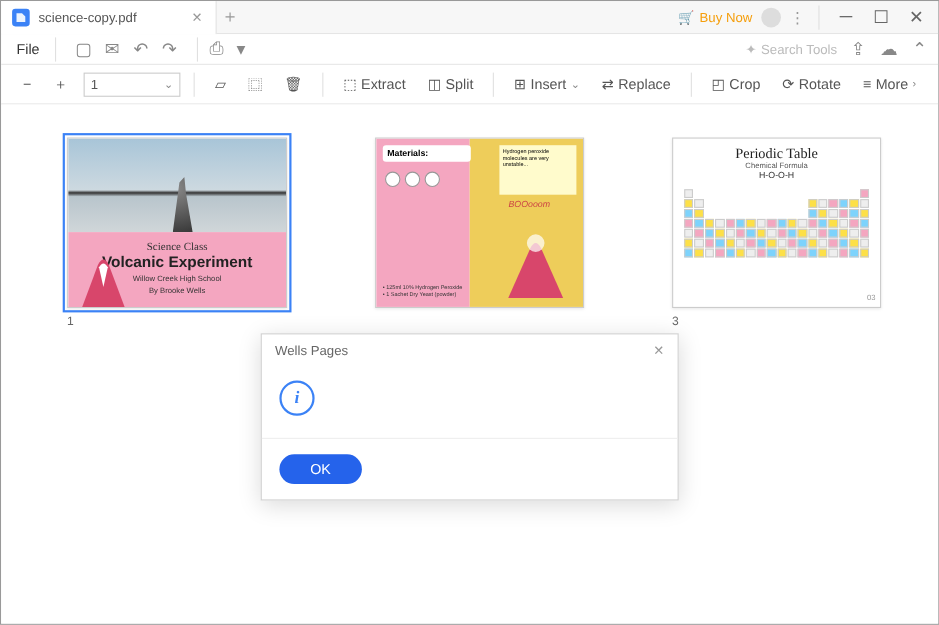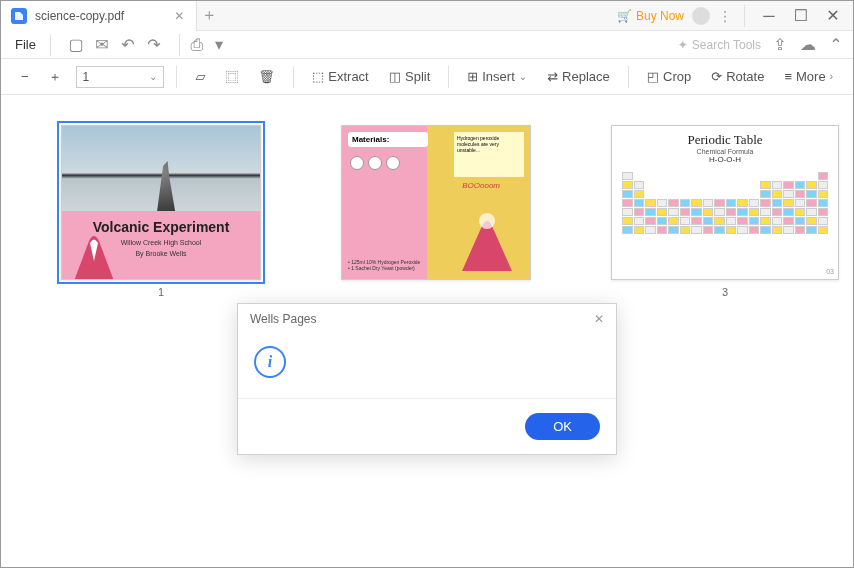--- a/index.html
+++ b/index.html
@@ -28,21 +28,21 @@
 .search-tools { font-size: 12px; color: #bbb; display: flex; align-items: center; gap: 4px; }
 
 .toolbar { height: 36px; background: #fff; display: flex; align-items: center; padding: 0 14px; gap: 8px; border-bottom: 1px solid #e5e5e5; font-size: 13px; color: #555; }
 .tb-btn { display: flex; align-items: center; gap: 4px; padding: 4px 6px; cursor: pointer; }
 .tb-sep { width: 1px; height: 22px; background: #e0e0e0; margin: 0 4px; }
 .page-input { width: 90px; height: 22px; border: 1px solid #ccc; padding: 0 6px; font-size: 12px; display: flex; align-items: center; justify-content: space-between; }
 .chev { font-size: 10px; color: #888; }
 .more-chev { margin-left: auto; display: flex; align-items: center; gap: 4px; }
 
 .canvas { background: #fff; height: calc(100% - 94px); padding: 30px 60px; display: flex; gap: 80px; align-items: flex-start; position: relative; }
-.thumb-wrap { display: flex; flex-direction: column; align-items: center; gap: 6px; border-radius: 28px; }
+.thumb-wrap { display: flex; flex-direction: column; gap: 6px; border-radius: 28px; }
 .thumb { width: 200px; height: 155px; background: #fff; border: 1px solid #ccc; box-shadow: 0 1px 3px rgba(0,0,0,0.1); position: relative; overflow: hidden; }
 .thumb.selected { outline: 2px solid #3b82f6; outline-offset: 2px; }
 .page-num { font-size: 11px; color: #666; }
 
 
 .t1-photo { height: 85px; background: linear-gradient(to bottom, #a8c5d8 0%, #cdd9e0 55%, #333 58%, #b8c5cc 62%, #d0d6d9 100%); position: relative; }
 .t1-photo::after { content:""; position:absolute; left:45%; bottom:0; width: 30px; height: 50px; background: radial-gradient(circle at 30% 20%, #888, #333); clip-path: polygon(20% 100%, 40% 10%, 55% 0%, 60% 30%, 80% 100%); }
 .t1-pink { height: 70px; background: #f4a6c0; padding: 8px 6px 4px; text-align: center; position: relative; }
 .t1-pink .sc { font-size: 10px; font-family: cursive; color: #333; }
 .t1-pink .ve { font-size: 14px; font-weight: 700; color: #222; }
@@ -72,21 +72,21 @@
 .t3-cell.yl { background:#fde047; }
 .t3-pg { position:absolute; right:4px; bottom:4px; font-size:7px; color:#999; }
 
 
 .dialog { position: absolute; left: 236px; top: 208px; width: 380px; background: #fff; border: 1px solid #d0d0d0; box-shadow: 0 4px 20px rgba(0,0,0,0.15); }
 .dlg-title { padding: 8px 12px; font-size: 12px; color: #666; display: flex; justify-content: space-between; align-items: center; }
 .dlg-close { cursor: pointer; color: #999; }
 .dlg-body { display: flex; gap: 16px; padding: 10px 16px 20px; align-items: flex-start; }
 .dlg-icon { width: 32px; height: 32px; border: 2px solid #3b82f6; border-radius: 50%; display: flex; align-items: center; justify-content: center; color: #3b82f6; font-family: Georgia, serif; font-style: italic; font-weight: bold; font-size: 16px; flex-shrink: 0; margin-top: 2px; }
 .dlg-text { font-size: 12px; color: #555; line-height: 1.5; }
-.dlg-footer { border-top: 1px solid #eee; padding: 14px 16px; display: flex; justify-content: flex-end; }
+.dlg-footer { border-top: 1px solid #eee; padding: 14px 16px; display: flex; justify-content: flex-start; }
 .dlg-ok { background: #2563eb; color: #fff; border: none; border-radius: 16px; padding: 6px 28px; font-size: 13px; cursor: pointer; }
 </style>
 </head>
 <body>
 
 <div class="titlebar">
   <div class="tab">
     <span class="app-icon">
         <svg viewBox="0 0 10 10">
           <path d="M1 1h5l3 3v5H1z" fill="#fff" opacity="0.9"></path>
@@ -183,20 +183,21 @@
 
 <div class="canvas">
   <div class="thumb-wrap">
     <div class="thumb selected">
       <div class="t1-photo"></div>
       <div class="t1-pink">
         <svg class="t1-volcano" viewBox="0 0 60 50">
             <path d="M10 50 L25 10 Q30 0 35 10 L50 50 Z" fill="#d8466b"></path>
             <path d="M26 12 Q30 5 34 12 L30 30 Z" fill="#fff"></path>
           </svg>
+        <div class="sc">Science Class</div>
         <div class="ve">Volcanic Experiment</div>
         <div class="sub">Willow Creek High School</div>
         <div class="sub">By Brooke Wells</div>
       </div>
     </div>
     <div class="page-num">1</div>
   </div>
 
   <div class="thumb-wrap">
     <div class="thumb" style="width:190px">
@@ -213,21 +214,21 @@
       <svg class="t2-volc" viewBox="0 0 70 60">
           <path d="M10 60 L30 15 Q35 5 40 15 L60 60 Z" fill="#d8466b"></path>
           <circle cx="35" cy="10" r="8" fill="#fff" opacity="0.7"></circle>
         </svg>
       <div class="t2-text" style="white-space:pre-line">• 125ml 10% Hydrogen Peroxide
 • 1 Sachet Dry Yeast (powder)</div>
     </div>
   </div>
 
   <div class="thumb-wrap">
-    <div class="thumb t3" style="width:228px">
+    <div class="thumb t3" style="width:190px">
       <div class="t3-title">Periodic Table</div>
       <div class="t3-sub">Chemical Formula</div>
       <div class="t3-form">H-O-O-H</div>
       <div class="t3-grid" id="ptable">
           <div class="t3-cell "></div>
           <div class="t3-cell" style="visibility: hidden;"></div>
           <div class="t3-cell" style="visibility: hidden;"></div>
           <div class="t3-cell" style="visibility: hidden;"></div>
           <div class="t3-cell" style="visibility: hidden;"></div>
           <div class="t3-cell" style="visibility: hidden;"></div>

